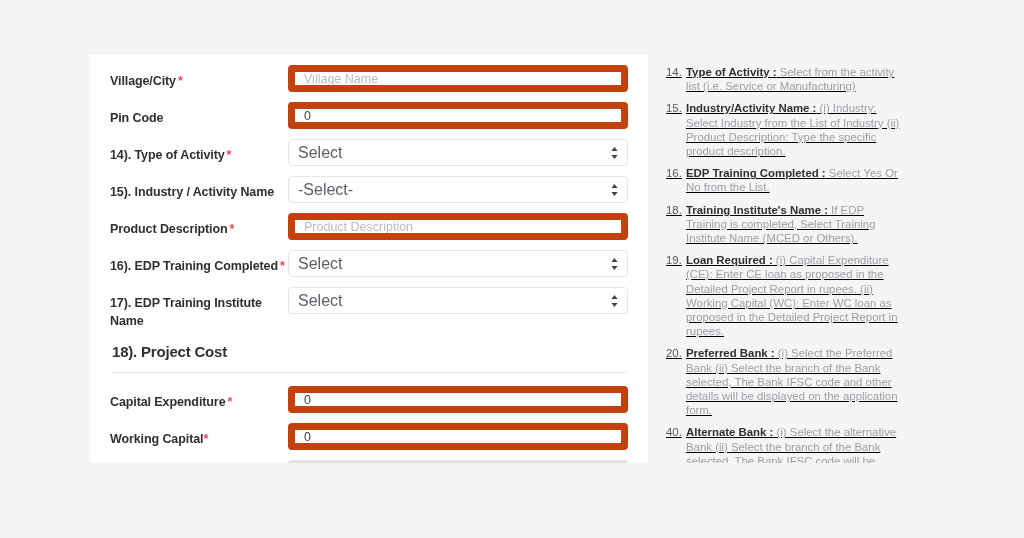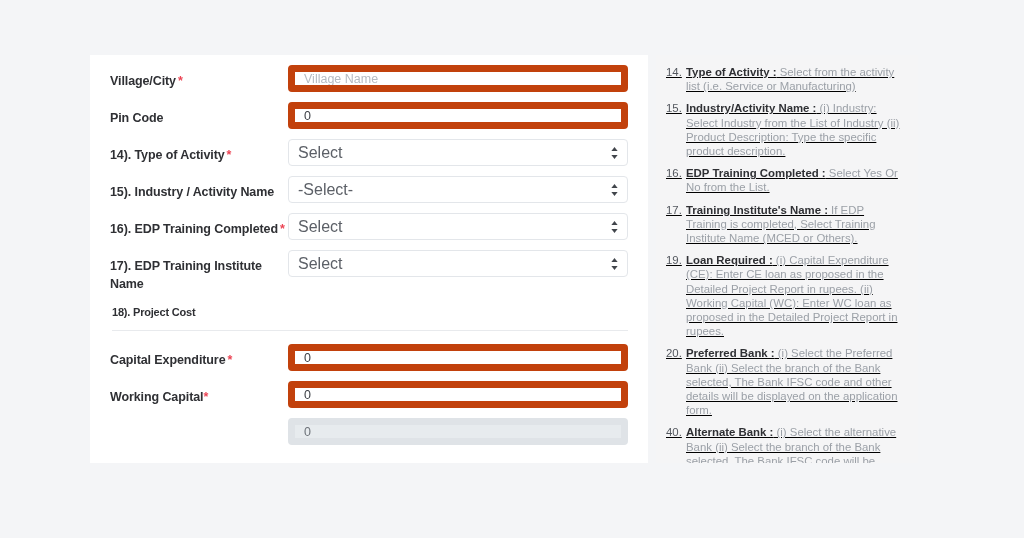--- a/index.html
+++ b/index.html
@@ -117,21 +117,21 @@
     position: absolute;
     right: 9px;
     top: 50%;
     transform: translateY(-50%);
     pointer-events: none;
     display: block;
     line-height: 0;
   }
 
   .section-head {
-    font-size: 11px;
+    font-size: 15px;
     font-weight: bold;
     color: #2f3034;
     margin: 14px 0 0 0;
     padding: 0 0 0 2px;
     letter-spacing: -0.2px;
   }
   .section-divider {
     height: 1px;
     background: #e8eaed;
     margin: 12px 0 13px 2px;
@@ -213,20 +213,26 @@
             <div class="f-select-wrap">
               <select class="f-select"><option>-Select-</option></select>
               <span class="sel-arrows"><svg width="9" height="13" viewBox="0 0 9 13" xmlns="http://www.w3.org/2000/svg">
                   <path d="M4.5 0.6 L7.6 4.6 L1.4 4.6 Z" fill="#41454b"></path>
                   <path d="M4.5 12.4 L1.4 8.4 L7.6 8.4 Z" fill="#41454b"></path>
                 </svg></span>
             </div>
           </div>
         </div>
         <div class="form-row">
+          <div class="label-cell"><span class="f-label">Product Description<span class="req">*</span></span></div>
+          <div class="field-cell">
+            <input type="text" class="f-input" placeholder="Product Description" style="">
+          </div>
+        </div>
+        <div class="form-row">
           <div class="label-cell"><span class="f-label">16). EDP Training Completed<span class="req">*</span></span></div>
           <div class="field-cell">
             <div class="f-select-wrap">
               <select class="f-select"><option>Select</option></select>
               <span class="sel-arrows"><svg width="9" height="13" viewBox="0 0 9 13" xmlns="http://www.w3.org/2000/svg">
                   <path d="M4.5 0.6 L7.6 4.6 L1.4 4.6 Z" fill="#41454b"></path>
                   <path d="M4.5 12.4 L1.4 8.4 L7.6 8.4 Z" fill="#41454b"></path>
                 </svg></span>
             </div>
           </div>
@@ -278,21 +284,21 @@
         </div>
         <div class="help-item">
           <div class="help-num">15.</div>
           <div class="help-body"><span class="help-term">Industry/Activity Name :</span><span> (i) Industry: Select Industry from the List of Industry (ii) Product Description: Type the specific product description.</span></div>
         </div>
         <div class="help-item">
           <div class="help-num">16.</div>
           <div class="help-body"><span class="help-term">EDP Training Completed :</span><span> Select Yes Or No from the List.</span></div>
         </div>
         <div class="help-item">
-          <div class="help-num">17.</div>
+          <div class="help-num">18.</div>
           <div class="help-body"><span class="help-term">Training Institute's Name :</span><span> If EDP Training is completed, Select Training Institute Name (MCED or Others).</span></div>
         </div>
         <div class="help-item">
           <div class="help-num">19.</div>
           <div class="help-body"><span class="help-term">Loan Required :</span><span> (i) Capital Expenditure (CE): Enter CE loan as proposed in the Detailed Project Report in rupees. (ii) Working Capital (WC): Enter WC loan as proposed in the Detailed Project Report in rupees.</span></div>
         </div>
         <div class="help-item">
           <div class="help-num">20.</div>
           <div class="help-body"><span class="help-term">Preferred Bank :</span><span> (i) Select the Preferred Bank (ii) Select the branch of the Bank selected, The Bank IFSC code and other details will be displayed on the application form.</span></div>
         </div>

